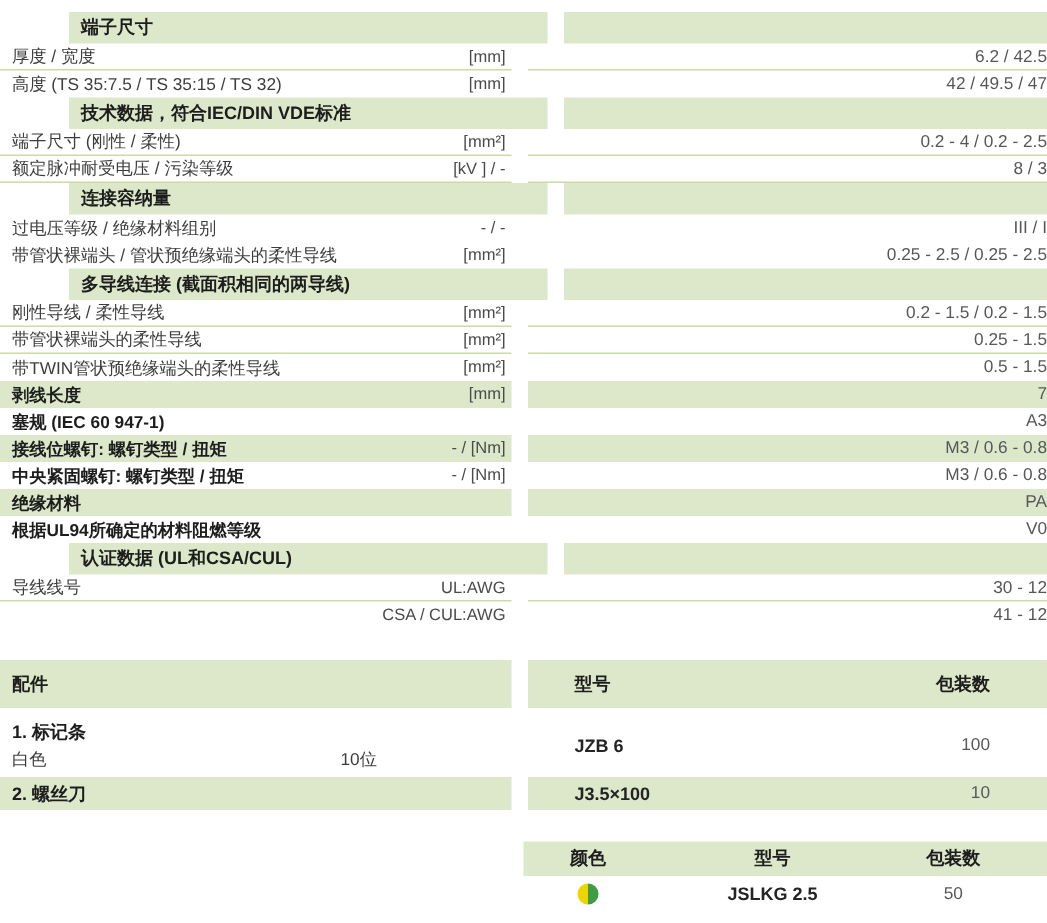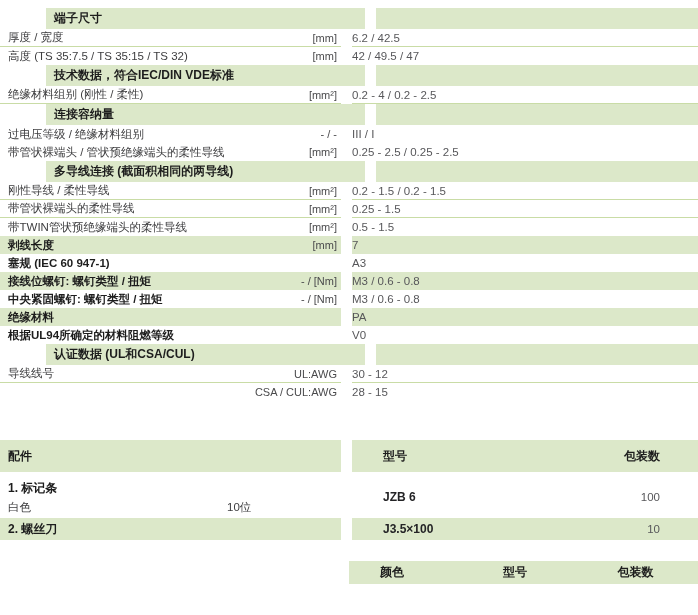--- a/index.html
+++ b/index.html
@@ -5,21 +5,21 @@
   :root{ --band:#dce8c9; --line:#c9dca6; }
   *{ margin:0; padding:0; box-sizing:border-box; }
   html,body{ background:#ffffff; }
   body{ font-family:"Liberation Sans", sans-serif; }
   .sheet{ position:relative; width:698px; height:615px; background:#fff; overflow:hidden; }
 
   
   .spec{ position:absolute; top:8px; left:0; width:698px; }
   .row{ display:flex; }
   .cl{ width:341px; display:flex; align-items:center; justify-content:space-between; padding:0 4px 0 8px; }
-  .cr{ width:346px; margin-left:11px; display:flex; align-items:center; justify-content:flex-start; }
+  .cr{ width:346px; margin-left:11px; display:flex; align-items:center; justify-content:flex-end; }
   .row.sec{ height:21px;margin-left:46px; }
   .row.data{ height:18px; }
   .row.sec .cl, .row.sec .cr, .row.green .cl, .row.green .cr{ background:var(--band); }
   .row.bb .cl, .row.bb .cr{ border-bottom:1px solid var(--line); }
   .lbl{ font-size:11.5px; color:#3d3d3f; white-space:nowrap; }
   .row.sec .lbl{ font-weight:700; font-size:12px; color:#1d1d1d; }
   .row.bold .lbl{ font-weight:700; color:#1d1d1d; }
   .unit{ font-size:11px; color:#4a4a4c; white-space:pre; }
   .val{ font-size:11.5px; color:#57575a; white-space:nowrap; }
 
@@ -79,25 +79,34 @@
         </div>
       </div>
       <div class="row sec">
         <div class="cl">
           <span class="lbl">技术数据，符合IEC/DIN VDE标准</span>
         </div>
         <div class="cr"></div>
       </div>
       <div class="row data bb">
         <div class="cl">
-          <span class="lbl">绝缘材料组别 (刚性 / 柔性)</span>
+          <span class="lbl">端子尺寸 (刚性 / 柔性)</span>
           <span class="unit">[mm²]</span>
         </div>
         <div class="cr">
           <span class="val">0.2 - 4 / 0.2 - 2.5</span>
+        </div>
+      </div>
+      <div class="row data bb">
+        <div class="cl">
+          <span class="lbl">额定脉冲耐受电压 / 污染等级</span>
+          <span class="unit">[kV ] / -</span>
+        </div>
+        <div class="cr">
+          <span class="val">8 / 3</span>
         </div>
       </div>
       <div class="row sec">
         <div class="cl">
           <span class="lbl">连接容纳量</span>
         </div>
         <div class="cr"></div>
       </div>
       <div class="row data">
         <div class="cl">
@@ -218,21 +227,21 @@
         <div class="cr">
           <span class="val">30 - 12</span>
         </div>
       </div>
       <div class="row data">
         <div class="cl">
           <span class="lbl"></span>
           <span class="unit">CSA / CUL:AWG</span>
         </div>
         <div class="cr">
-          <span class="val">28 - 15</span>
+          <span class="val">41 - 12</span>
         </div>
       </div>
     </div>
 
   <div class="acc">
     <div class="arow ahead">
       <div class="cl">
         <span class="sec-t">配件</span>
       </div>
       <div class="cr accr">
@@ -269,15 +278,26 @@
       <div class="cc1">
         <span class="sec-t">颜色</span>
       </div>
       <div class="cc2">
         <span class="sec-t">型号</span>
       </div>
       <div class="cc3">
         <span class="sec-t">包装数</span>
       </div>
     </div>
+    <div class="crow">
+      <div class="cc1">
+        <span class="dot" style="background: linear-gradient(90deg, rgb(238, 212, 0) 0px, rgb(238, 212, 0) 50%, rgb(63, 156, 66) 50%, rgb(63, 156, 66) 100%);"></span>
+      </div>
+      <div class="cc2">
+        <span class="model">JSLKG 2.5</span>
+      </div>
+      <div class="cc3">
+        <span class="val">50</span>
+      </div>
+    </div>
   </div>
 
 </div>
 
 </body></html>

